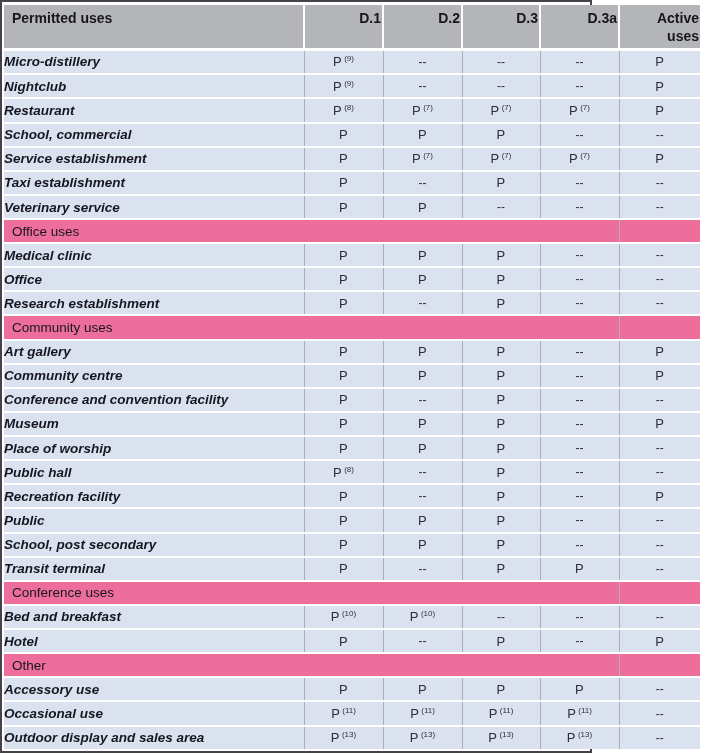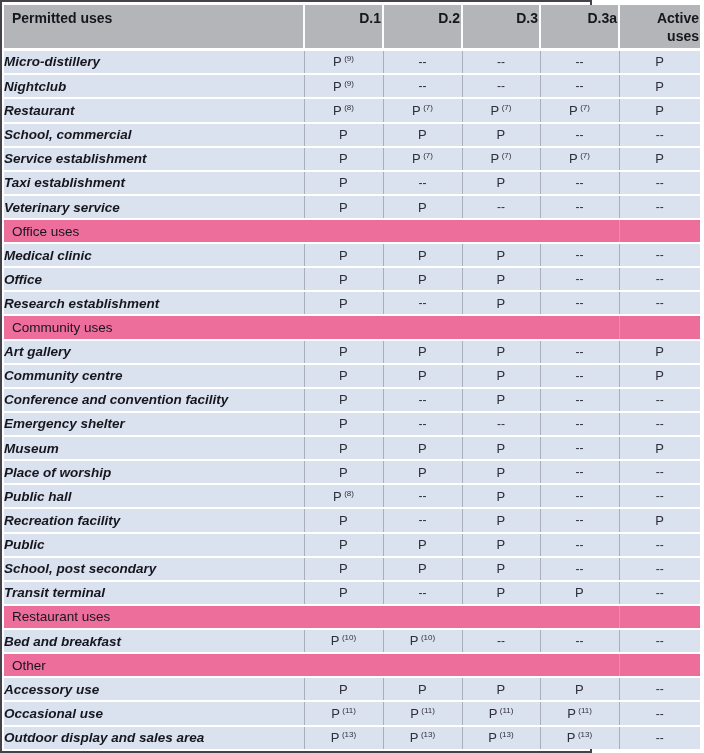--- a/index.html
+++ b/index.html
@@ -177,28 +177,20 @@
         </tr>
         <tr>
           <td class="label">Conference and convention facility</td>
           <td class="val"><span class="pv">P</span></td>
           <td class="val dash">--</td>
           <td class="val"><span class="pv">P</span></td>
           <td class="val dash">--</td>
           <td class="val dash">--</td>
         </tr>
         <tr>
-          <td class="label">Emergency shelter</td>
-          <td class="val"><span class="pv">P</span></td>
-          <td class="val dash">--</td>
-          <td class="val dash">--</td>
-          <td class="val dash">--</td>
-          <td class="val dash">--</td>
-        </tr>
-        <tr>
           <td class="label">Museum</td>
           <td class="val"><span class="pv">P</span></td>
           <td class="val"><span class="pv">P</span></td>
           <td class="val"><span class="pv">P</span></td>
           <td class="val dash">--</td>
           <td class="val"><span class="pv">P</span></td>
         </tr>
         <tr>
           <td class="label">Place of worship</td>
           <td class="val"><span class="pv">P</span></td>
@@ -241,30 +233,38 @@
         </tr>
         <tr>
           <td class="label">Transit terminal</td>
           <td class="val"><span class="pv">P</span></td>
           <td class="val dash">--</td>
           <td class="val"><span class="pv">P</span></td>
           <td class="val"><span class="pv">P</span></td>
           <td class="val dash">--</td>
         </tr>
         <tr class="section">
-          <td colspan="5">Restaurant uses</td>
+          <td colspan="5">Conference uses</td>
           <td class="sec-val"></td>
         </tr>
         <tr>
           <td class="label">Bed and breakfast</td>
           <td class="val"><span class="pv">P</span><sup class="note">&nbsp;(10)</sup></td>
           <td class="val"><span class="pv">P</span><sup class="note">&nbsp;(10)</sup></td>
           <td class="val dash">--</td>
           <td class="val dash">--</td>
           <td class="val dash">--</td>
+        </tr>
+        <tr>
+          <td class="label">Hotel</td>
+          <td class="val"><span class="pv">P</span></td>
+          <td class="val dash">--</td>
+          <td class="val"><span class="pv">P</span></td>
+          <td class="val dash">--</td>
+          <td class="val"><span class="pv">P</span></td>
         </tr>
         <tr class="section">
           <td colspan="5">Other</td>
           <td class="sec-val"></td>
         </tr>
         <tr>
           <td class="label">Accessory use</td>
           <td class="val"><span class="pv">P</span></td>
           <td class="val"><span class="pv">P</span></td>
           <td class="val"><span class="pv">P</span></td>

